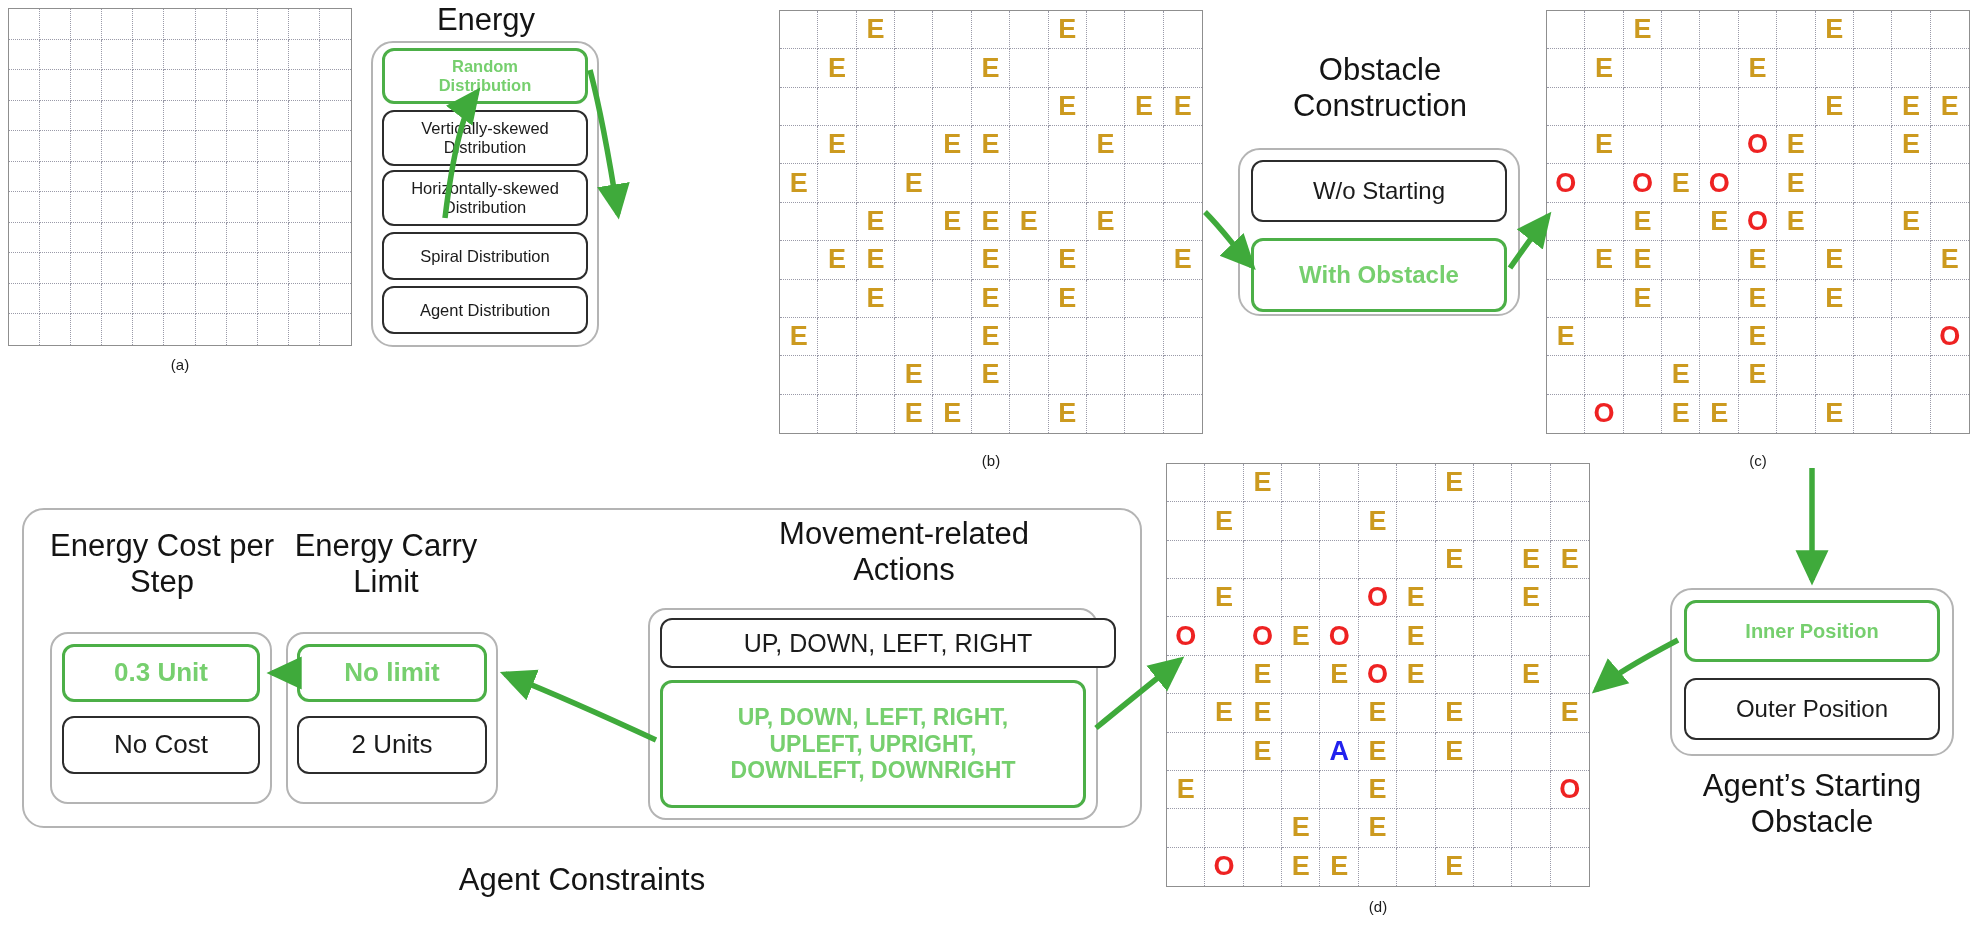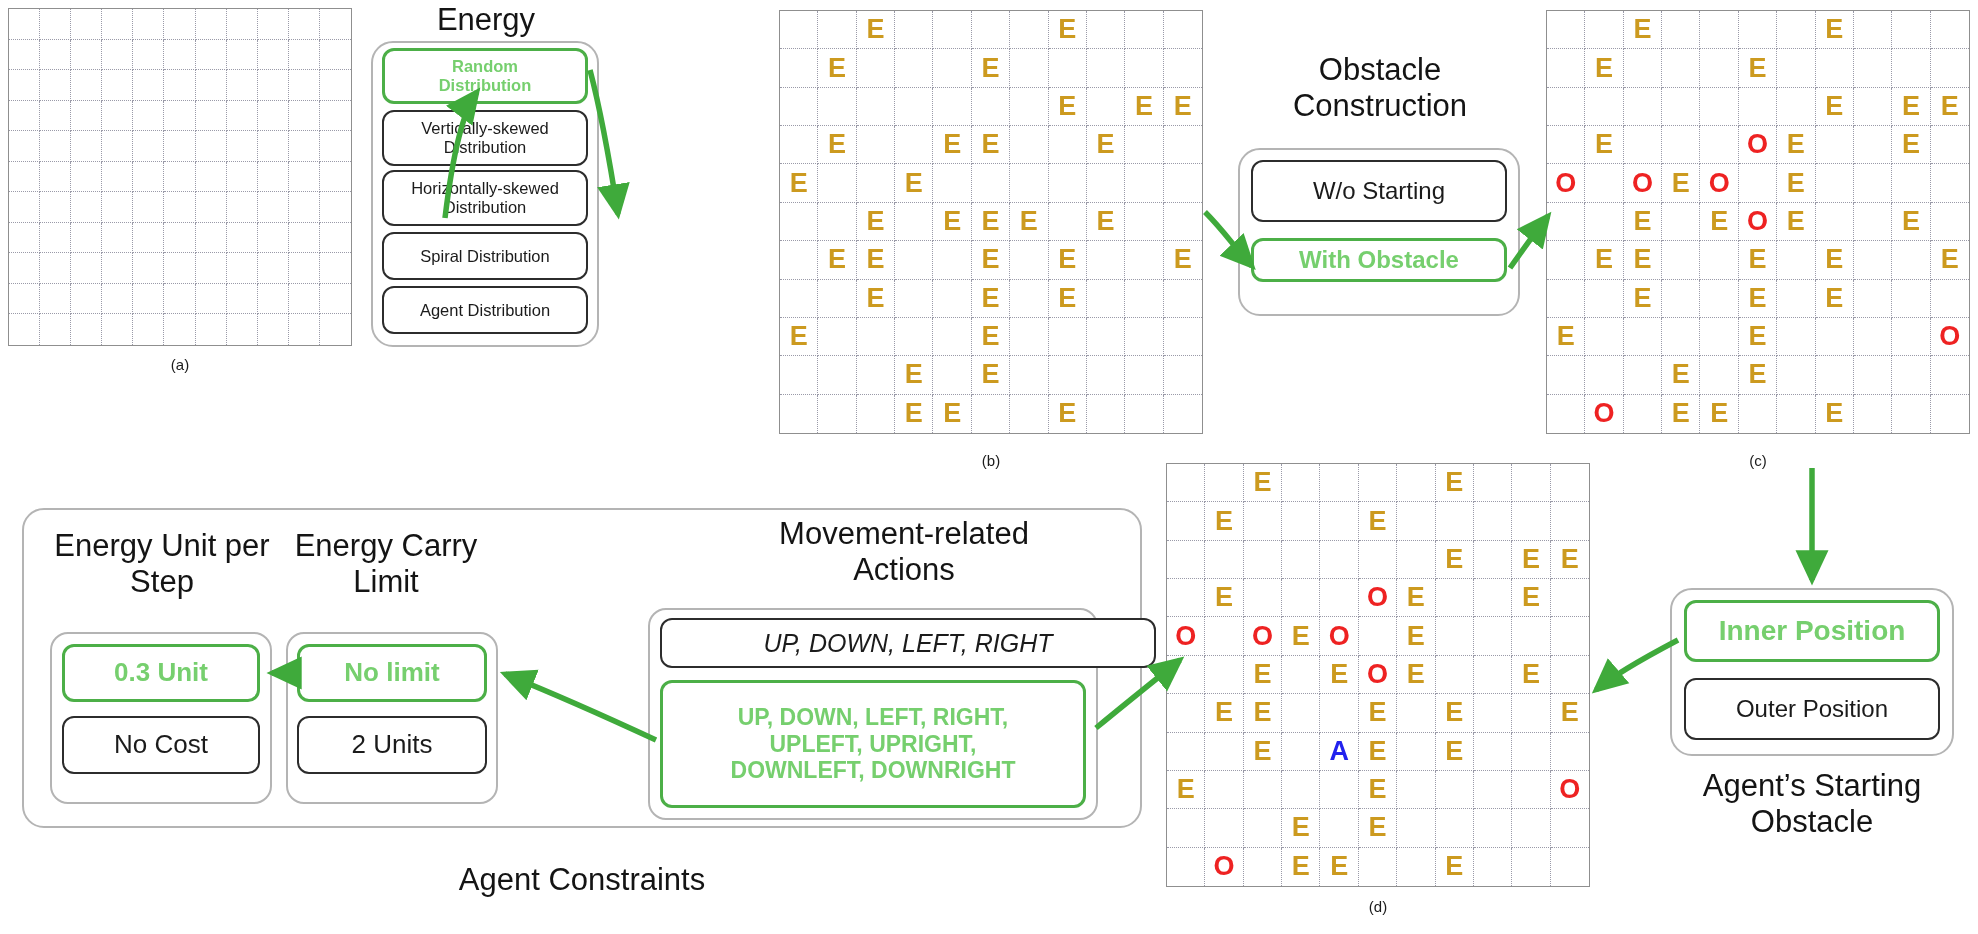--- a/index.html
+++ b/index.html
@@ -388,21 +388,21 @@
     <div class="gcell"></div>
     <div class="gcell"></div>
     <div class="gcell"></div>
   </div>
 <div class="caption" style="left:779px;top:452px;width:424px;">(b)</div>
 
 <div class="panel-title" style="left:1240px;top:52px;width:280px;white-space:pre-line;">Obstacle
 Construction</div>
 <div class="panel" style="left:1238px;top:148px;width:282px;height:168px;"></div>
 <div class="optbox opt-plain" style="left:1251px;top:160px;width:256px;height:62px;font-size:24px;">W/o Starting</div>
-<div class="optbox opt-green" style="left:1251px;top:238px;width:256px;height:44px;font-size:24px;">With Obstacle</div>
+<div class="optbox opt-green" style="left:1251px;top:238px;width:256px;height:74px;font-size:24px;">With Obstacle</div>
 
 <div class="grid cols11" id="grid-c" style="left: 1546px; top: 10px; width: 424px; height: 424px; grid-template-columns: repeat(11, 1fr); grid-template-rows: repeat(11, 1fr);">
     <div class="gcell"></div>
     <div class="gcell"></div>
     <div class="gcell">
       <span class="tok-E" style="font-size: 27px;">E</span>
     </div>
     <div class="gcell"></div>
     <div class="gcell"></div>
     <div class="gcell"></div>
@@ -593,36 +593,36 @@
       <span class="tok-E" style="font-size: 27px;">E</span>
     </div>
     <div class="gcell"></div>
     <div class="gcell"></div>
     <div class="gcell"></div>
   </div>
 <div class="caption" style="left:1546px;top:452px;width:424px;">(c)</div>
 
 <div class="panel" style="left:22px;top:508px;width:1120px;height:320px;"></div>
 
-<div class="panel-title" style="left:40px;top:528px;width:244px;white-space:pre-line;">Energy Unit per
+<div class="panel-title" style="left:40px;top:528px;width:244px;white-space:pre-line;">Energy Cost per
 Step</div>
 <div class="panel" style="left:50px;top:632px;width:222px;height:172px;border-radius:18px;"></div>
 <div class="optbox opt-green" style="left:62px;top:644px;width:198px;height:58px;font-size:26px;">0.3 Unit</div>
 <div class="optbox opt-plain" style="left:62px;top:716px;width:198px;height:58px;font-size:26px;">No Cost</div>
 
 <div class="panel-title" style="left:278px;top:528px;width:216px;white-space:pre-line;">Energy Carry
 Limit</div>
 <div class="panel" style="left:286px;top:632px;width:212px;height:172px;border-radius:18px;"></div>
 <div class="optbox opt-green" style="left:297px;top:644px;width:190px;height:58px;font-size:26px;">No limit</div>
 <div class="optbox opt-plain" style="left:297px;top:716px;width:190px;height:58px;font-size:26px;">2 Units</div>
 
 <div class="panel-title" style="left:722px;top:516px;width:364px;white-space:pre-line;">Movement-related
 Actions</div>
 <div class="panel" style="left:648px;top:608px;width:450px;height:212px;border-radius:18px;"></div>
-<div class="optbox opt-plain" style="left:660px;top:618px;width:496px;height:50px;font-size:25px;font-style:italic;">UP, DOWN, LEFT, RIGHT</div>
+<div class="optbox opt-plain" style="left:660px;top:618px;width:456px;height:50px;font-size:25px;">UP, DOWN, LEFT, RIGHT</div>
 <div class="optbox opt-green" style="left:660px;top:680px;width:426px;height:128px;font-size:23px;white-space:pre-line;">UP, DOWN, LEFT, RIGHT,
 UPLEFT, UPRIGHT,
 DOWNLEFT, DOWNRIGHT</div>
 
 <div class="panel-title" style="left:22px;top:862px;width:1120px;">Agent Constraints</div>
 
 <div class="grid cols11" id="grid-d" style="left: 1166px; top: 463px; width: 424px; height: 424px; grid-template-columns: repeat(11, 1fr); grid-template-rows: repeat(11, 1fr);">
     <div class="gcell"></div>
     <div class="gcell"></div>
     <div class="gcell">
@@ -819,21 +819,21 @@
     <div class="gcell">
       <span class="tok-E" style="font-size: 27px;">E</span>
     </div>
     <div class="gcell"></div>
     <div class="gcell"></div>
     <div class="gcell"></div>
   </div>
 <div class="caption" style="left:1166px;top:898px;width:424px;">(d)</div>
 
 <div class="panel" style="left:1670px;top:588px;width:284px;height:168px;"></div>
-<div class="optbox opt-green" style="left:1684px;top:600px;width:256px;height:62px;font-size:28px;">Inner Position</div>
+<div class="optbox opt-green" style="left:1684px;top:600px;width:256px;height:62px;font-size:20px;">Inner Position</div>
 <div class="optbox opt-plain" style="left:1684px;top:678px;width:256px;height:62px;font-size:24px;">Outer Position</div>
 <div class="panel-title" style="left:1662px;top:768px;width:300px;white-space:pre-line;">Agent’s Starting
 Obstacle</div>
 
 <svg class="arrows" viewBox="0 0 1978 934">
   <defs>
     <marker id="ah" markerWidth="7" markerHeight="7" refX="5.4" refY="3.2" orient="auto">
       <path d="M0,0.2 L6.4,3.2 L0,6.2 z" fill="#3faa3b"></path>
     </marker>
   </defs>

